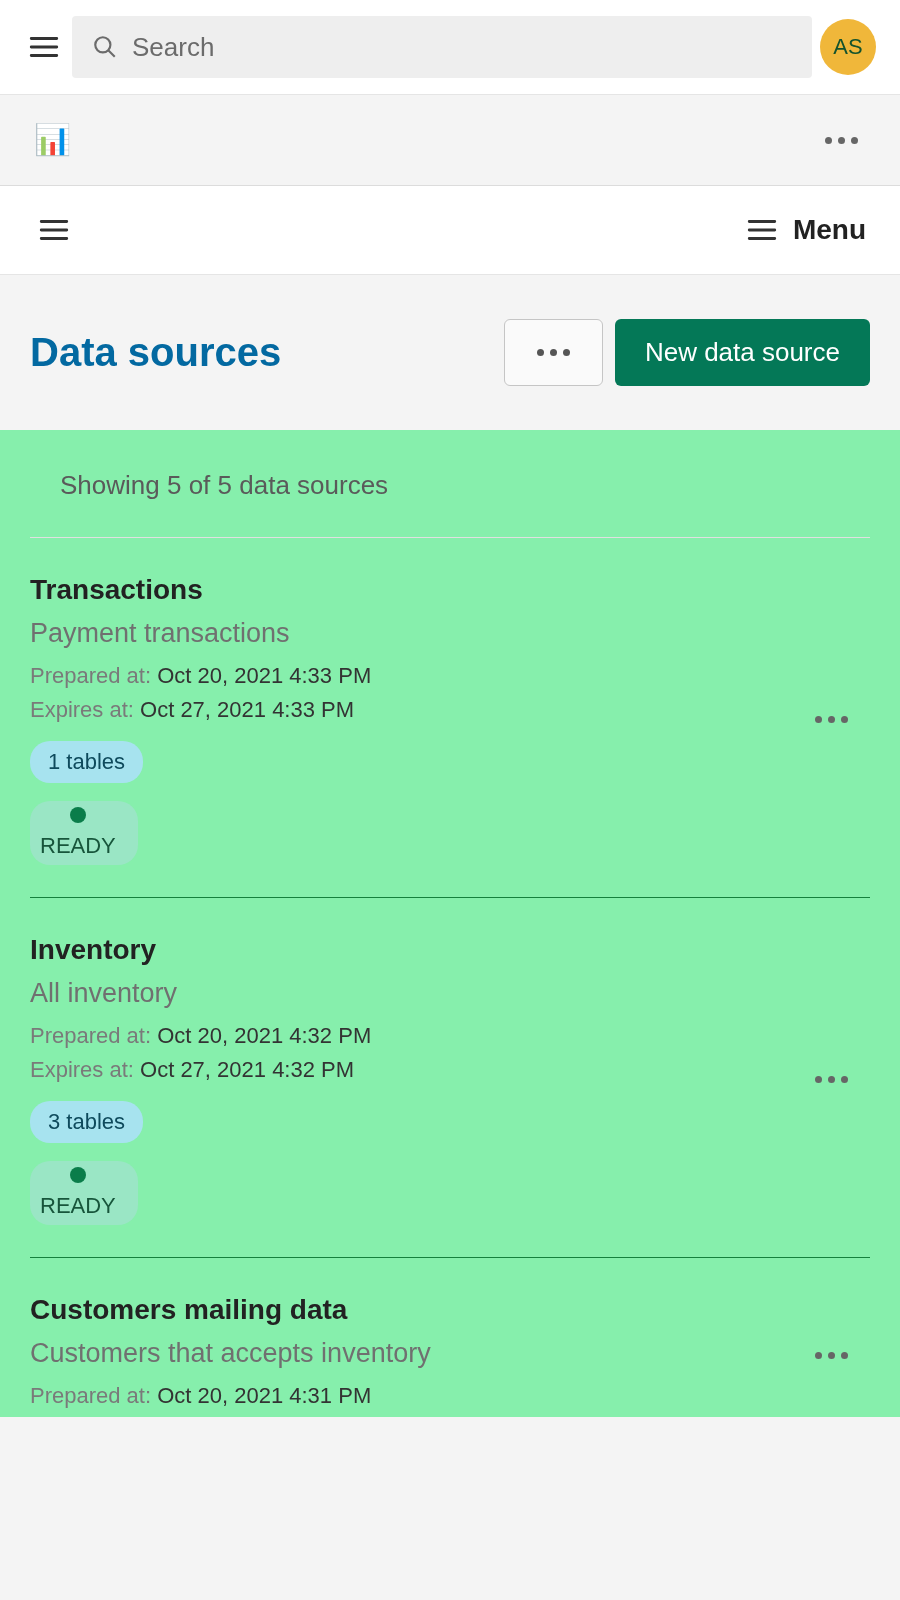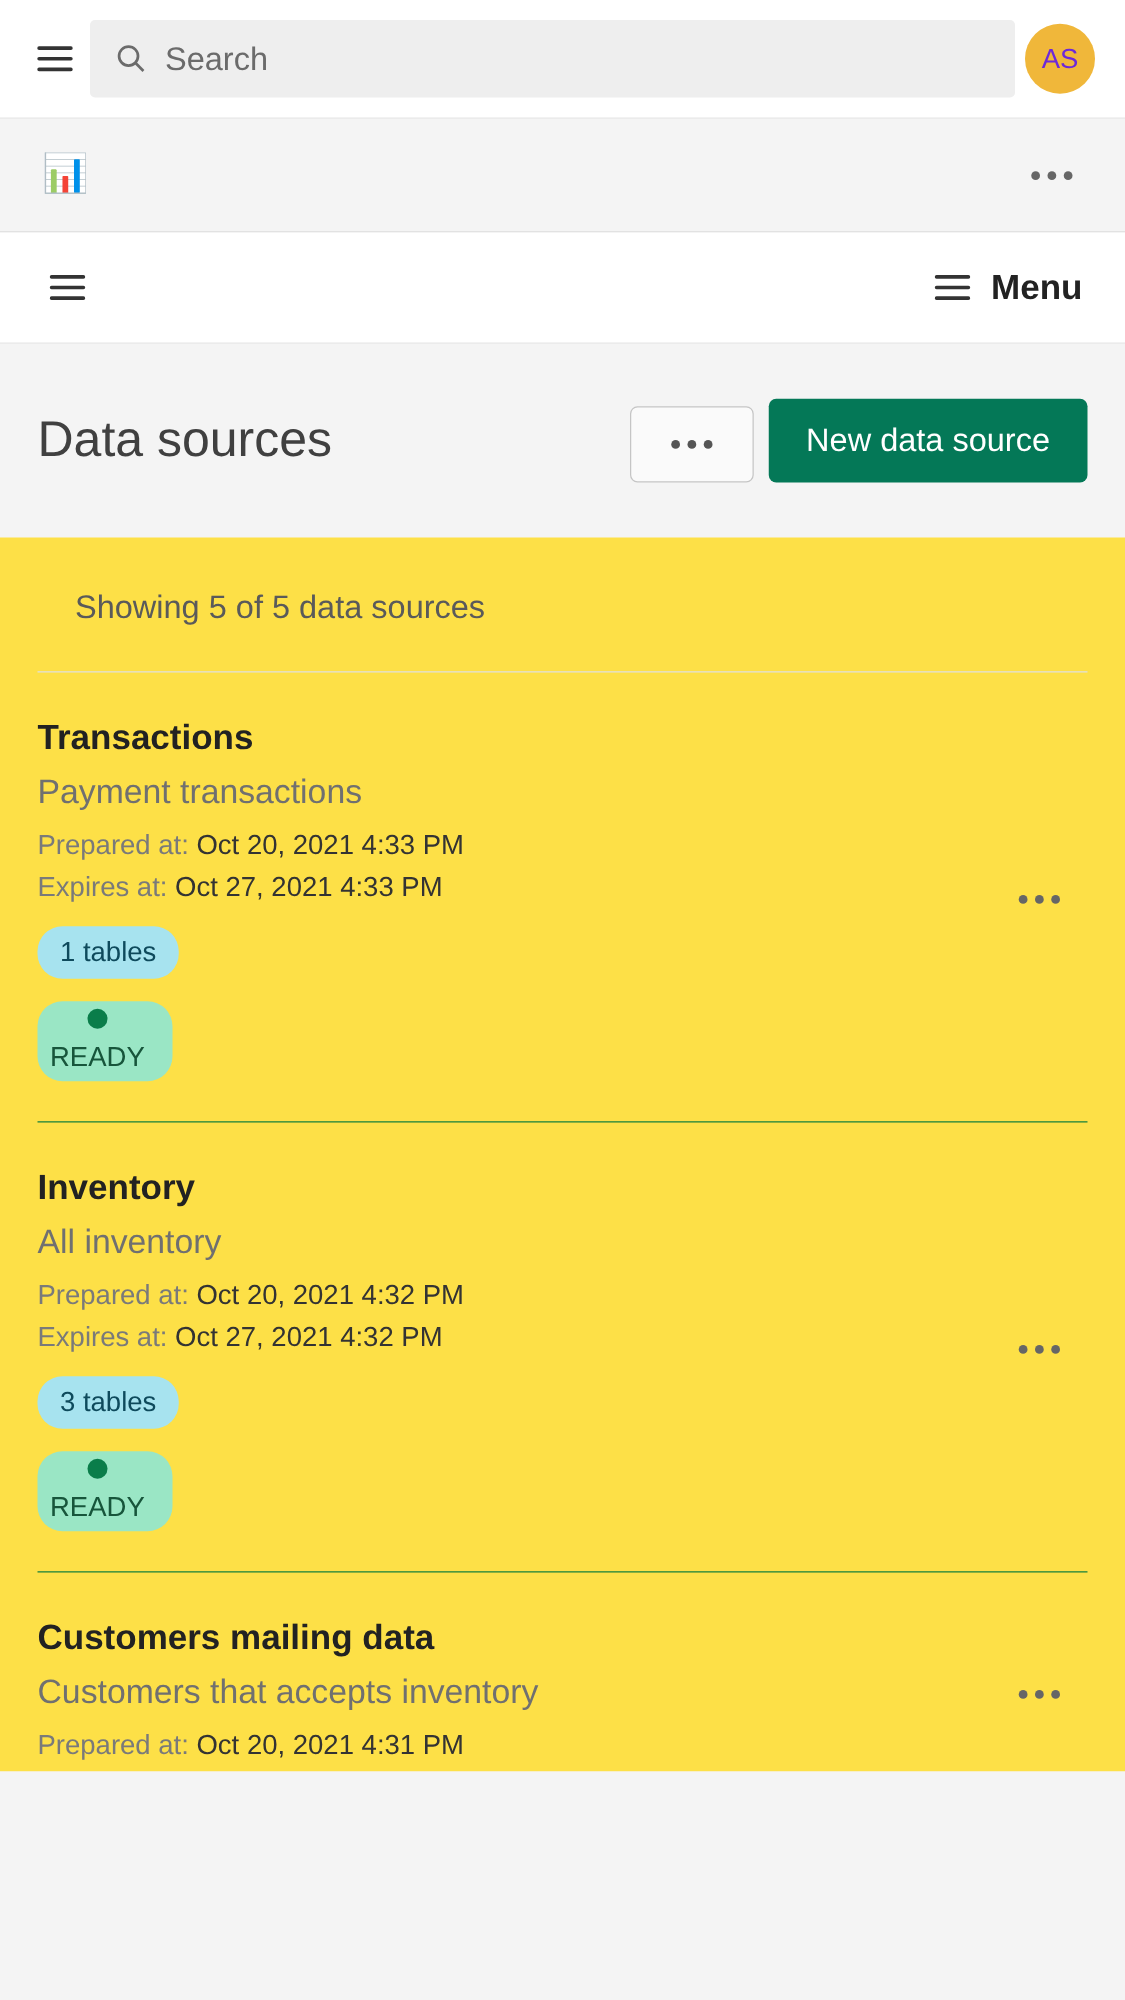--- a/index.html
+++ b/index.html
@@ -48,21 +48,21 @@
       font-size: 26px;
       color: #5a5a5a;
       outline: none;
     }
     .search-input::placeholder { color: #6b6b6b; }
     .avatar {
       width: 56px;
       height: 56px;
       border-radius: 50%;
       background: #f0b73a;
-      color: #6d28d9;
+      color: #14532d;
       display: flex;
       align-items: center;
       justify-content: center;
       font-size: 22px;
       font-weight: 500;
     }
     
     
     .app-title-bar {
       display: flex;
@@ -123,27 +123,26 @@
     
     
     .page-header {
       display: flex;
       align-items: center;
       justify-content: space-between;
       padding: 44px 30px 44px 30px;
     }
     .page-title {
       font-size: 40px;
-      font-weight: 400;
-      color: #404040;
+      font-weight: 700;
+      color: #0369a1;
     }
     .header-actions {
       display: flex;
       gap: 12px;
-      align-items: flex-end;
     }
     .btn-more {
       border: 1px solid #c5c5c5;
       background: #fafafa;
       border-radius: 6px;
       padding: 18px 24px;
       display: flex;
       align-items: center;
       cursor: pointer;
     }
@@ -154,21 +153,21 @@
       border: none;
       border-radius: 6px;
       padding: 18px 30px;
       font-size: 26px;
       font-weight: 500;
       cursor: pointer;
     }
     
     
     .content {
-      background: #fde047;
+      background: #86efac;
       padding: 40px 30px 0 30px;
     }
     .showing-text {
       font-size: 26px;
       color: #5a5a5a;
       margin-bottom: 36px;
       padding-left: 30px;
     }
     .divider {
       border: none;

